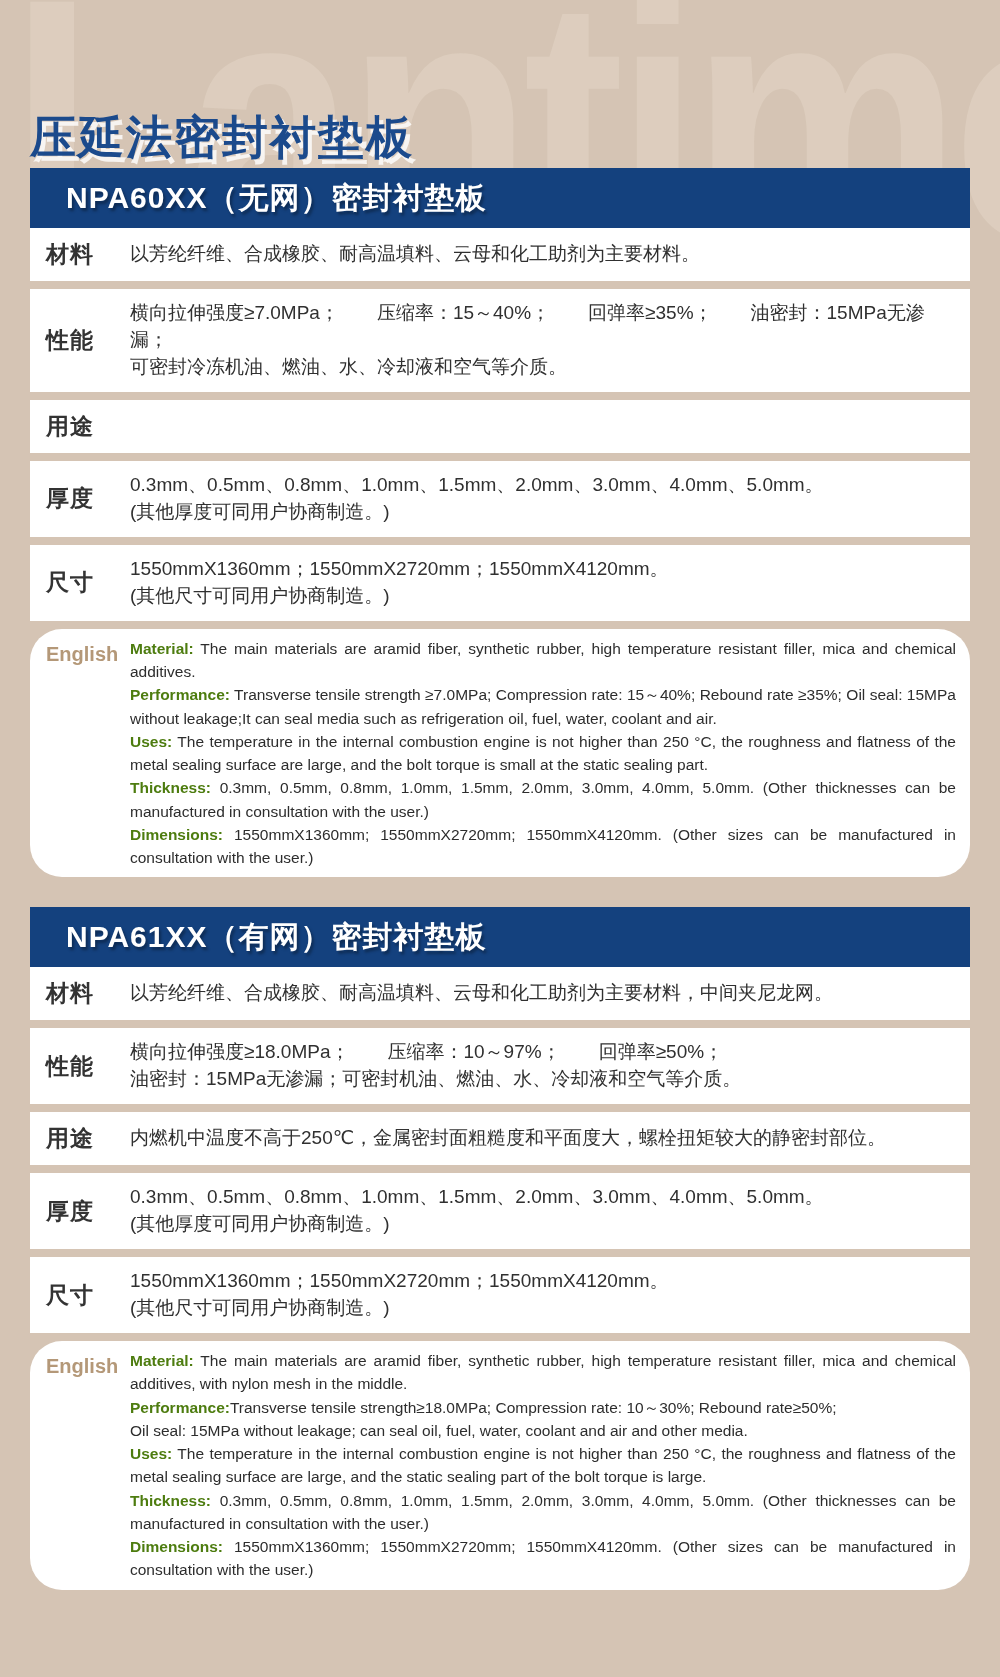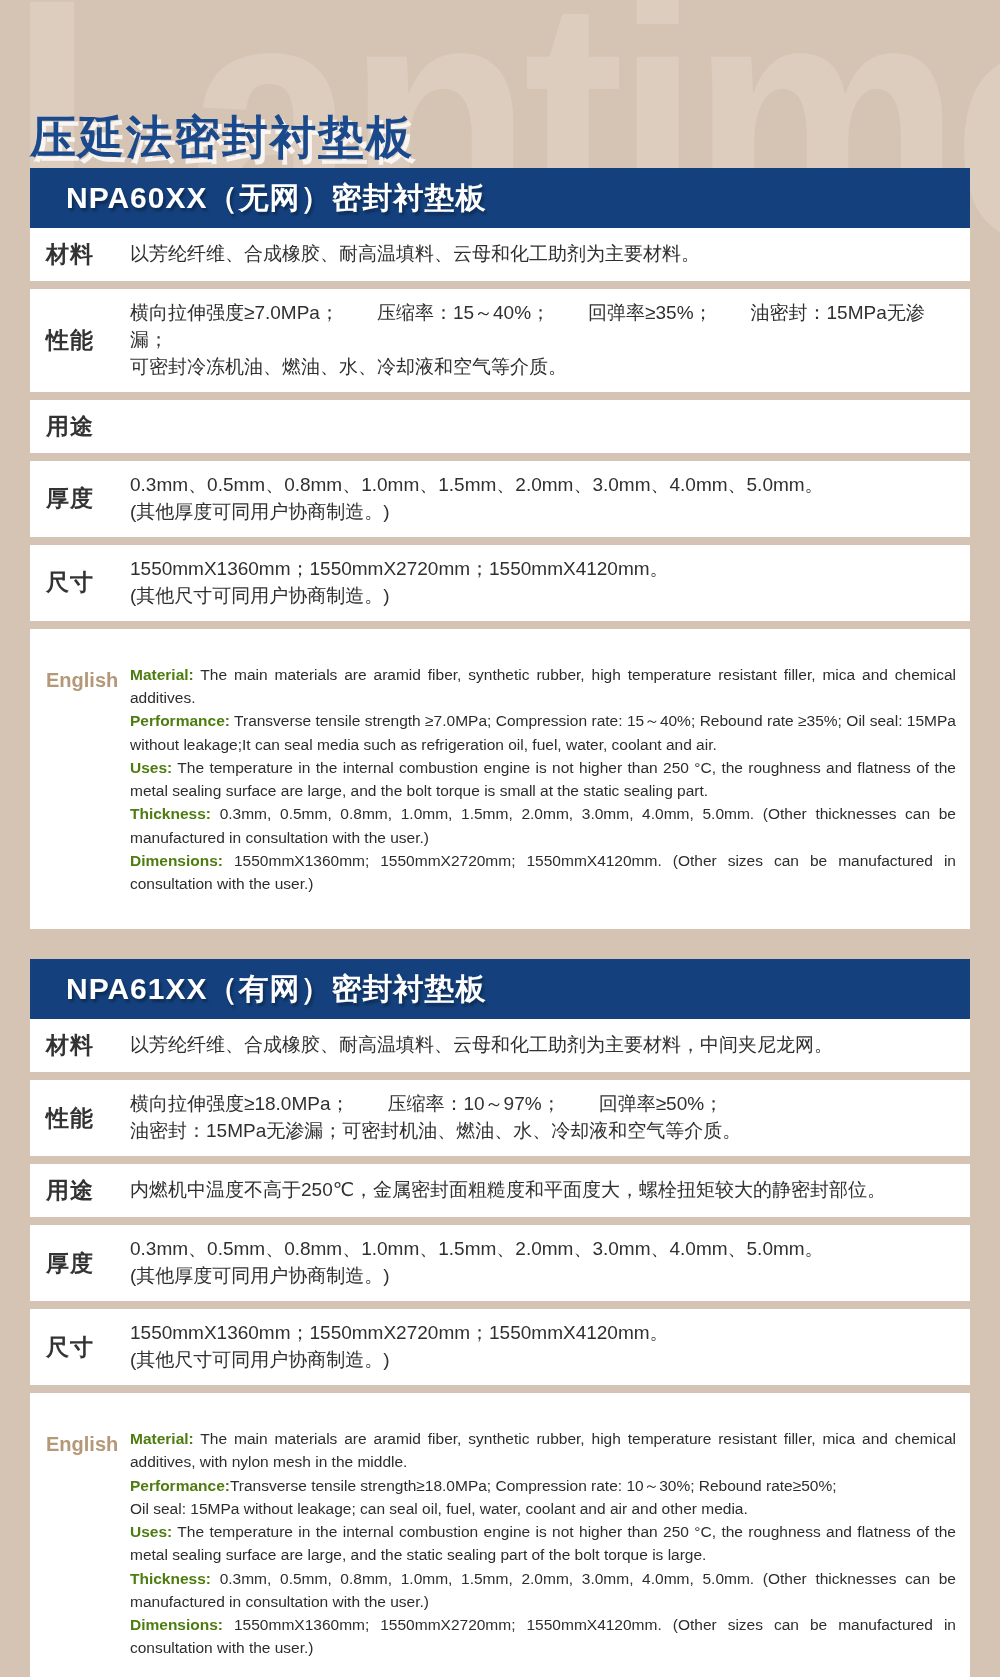--- a/index.html
+++ b/index.html
@@ -53,21 +53,22 @@
     letter-spacing:1px;
   }
   .row-content{
     flex:1;
     padding-right:36px;
     font-size:19px;line-height:1.42;color:#303030;
     white-space:pre-line;
   }
   .row.english{
     align-items:flex-start;
-    padding:34px 0;
+    padding:8px 0;
+    border-radius:32px;
   }
   .row.english .row-label{
     font-size:20px;color:#b49878;letter-spacing:0;
     padding-top:6px;
   }
   .english-paragraphs{
     flex:1;padding-right:14px;
   }
   .english-paragraphs p{
     margin:0;

